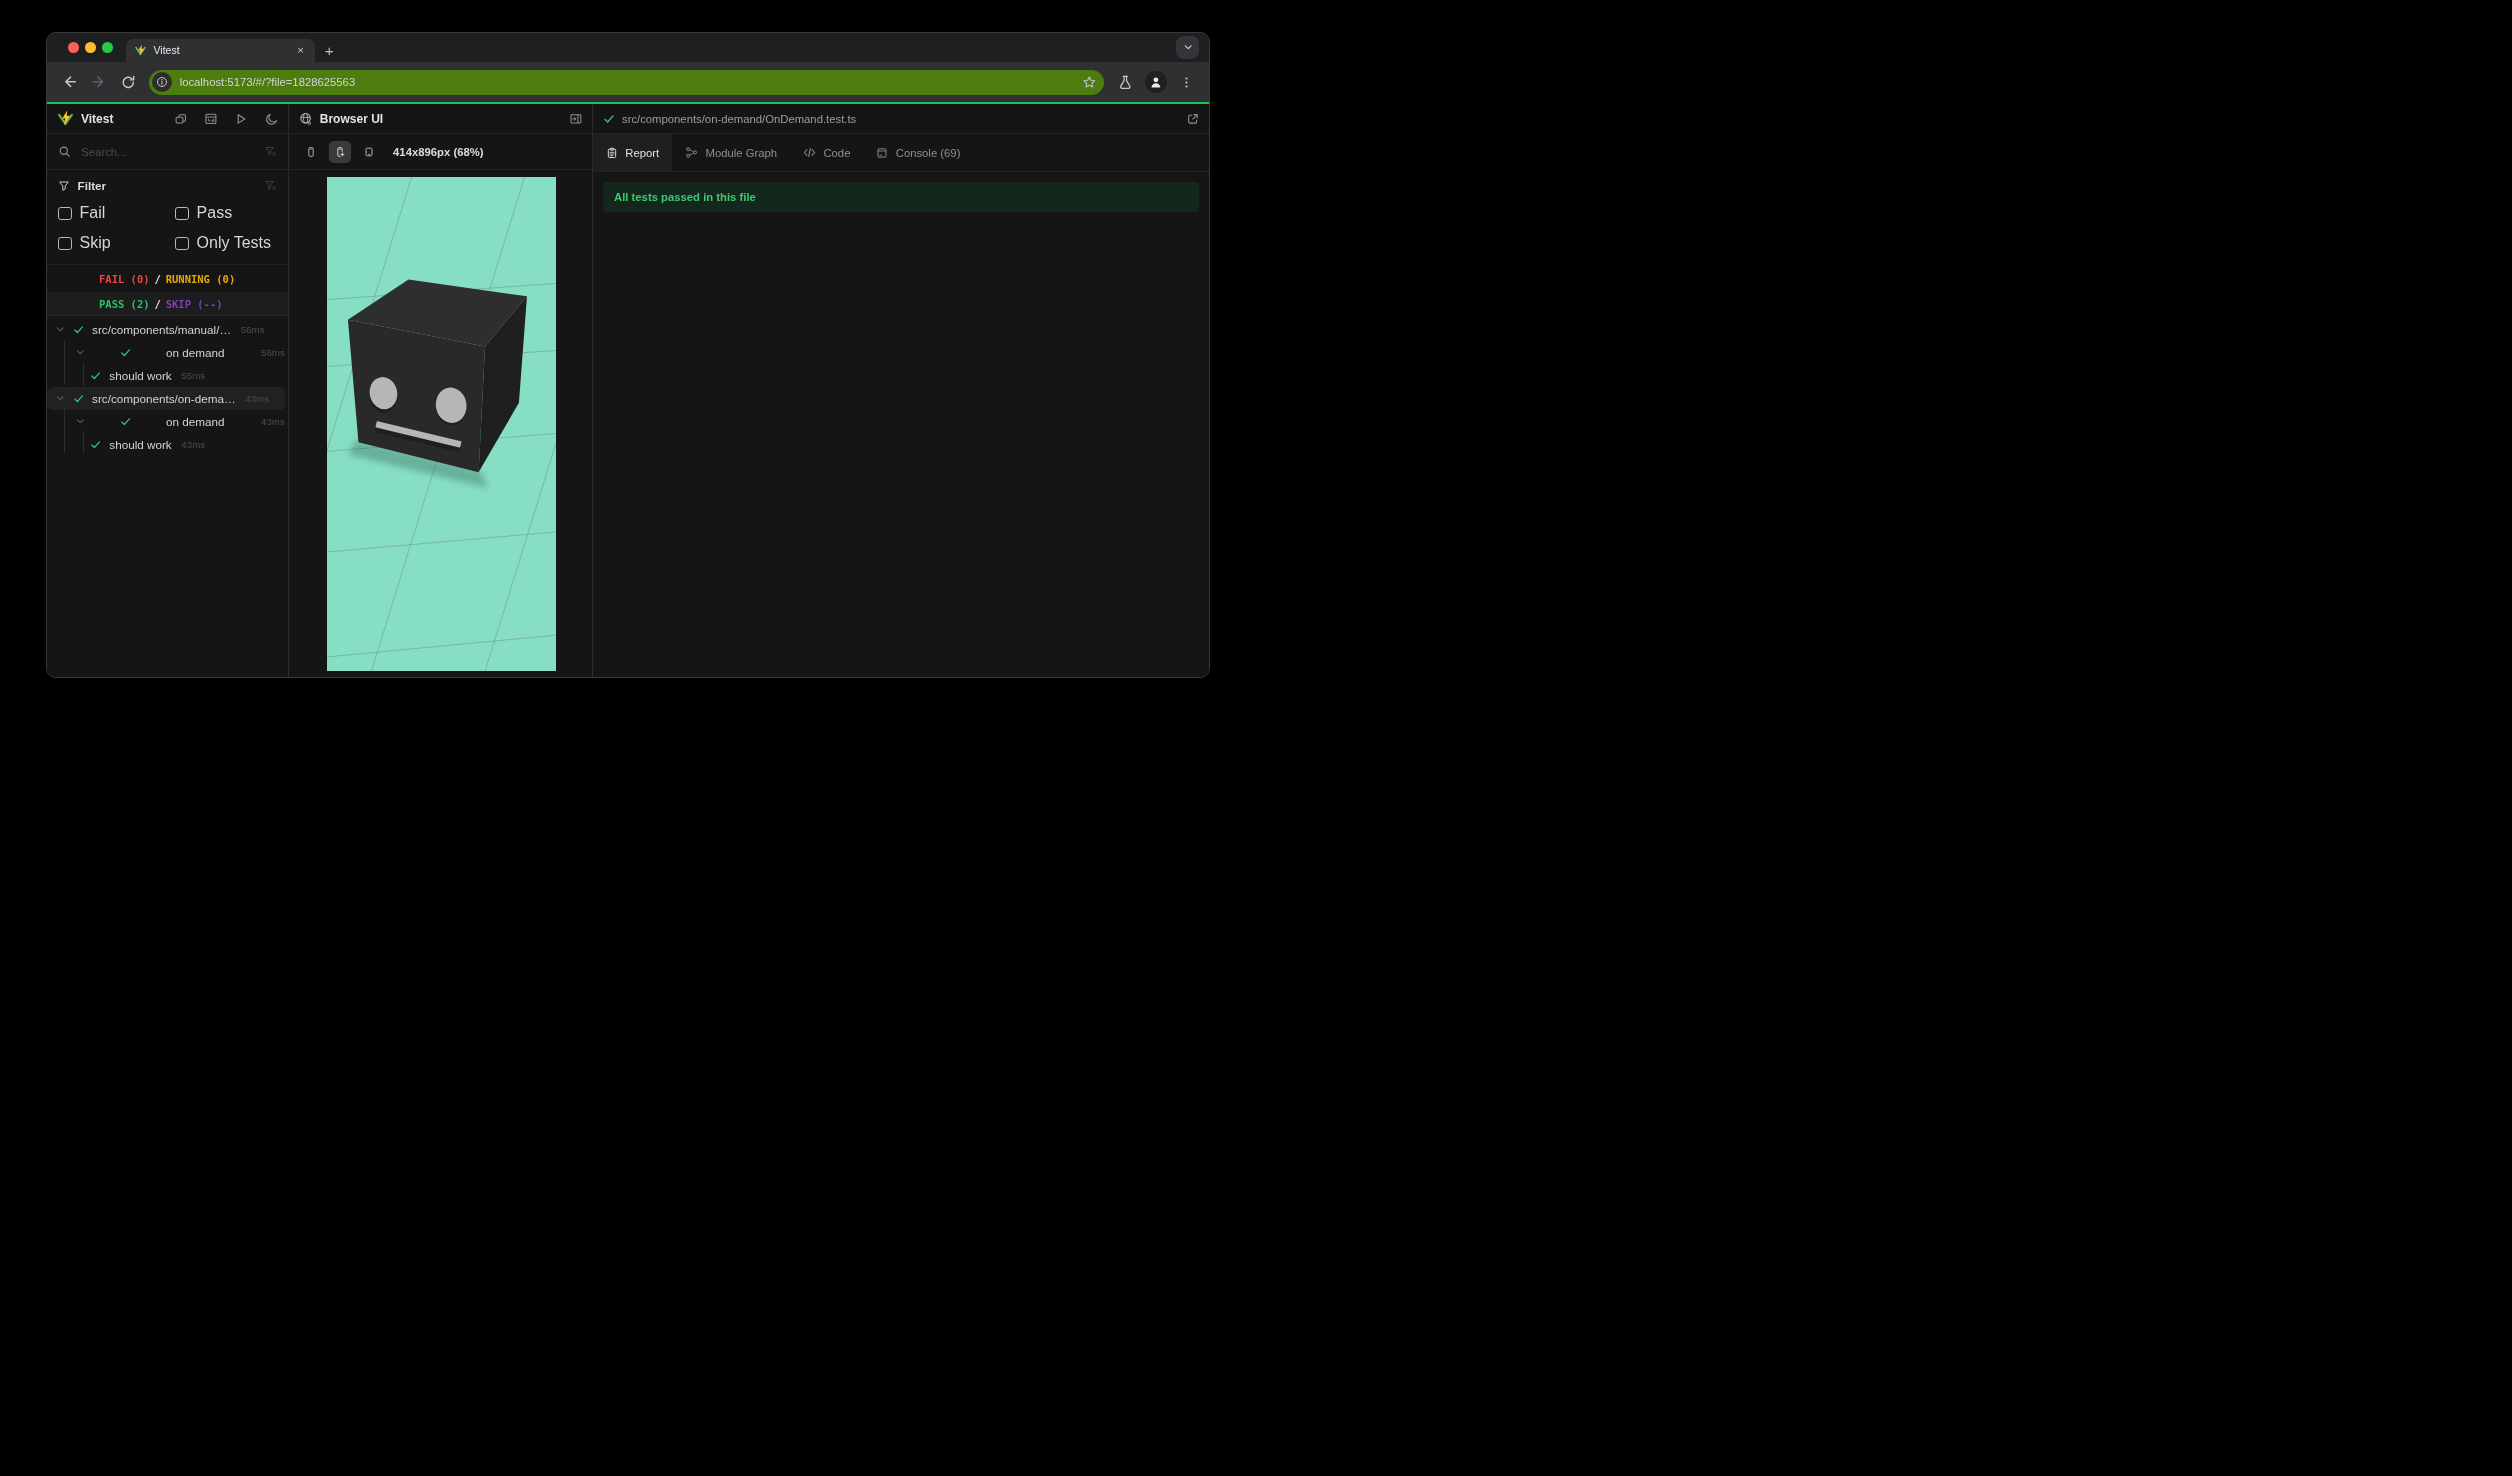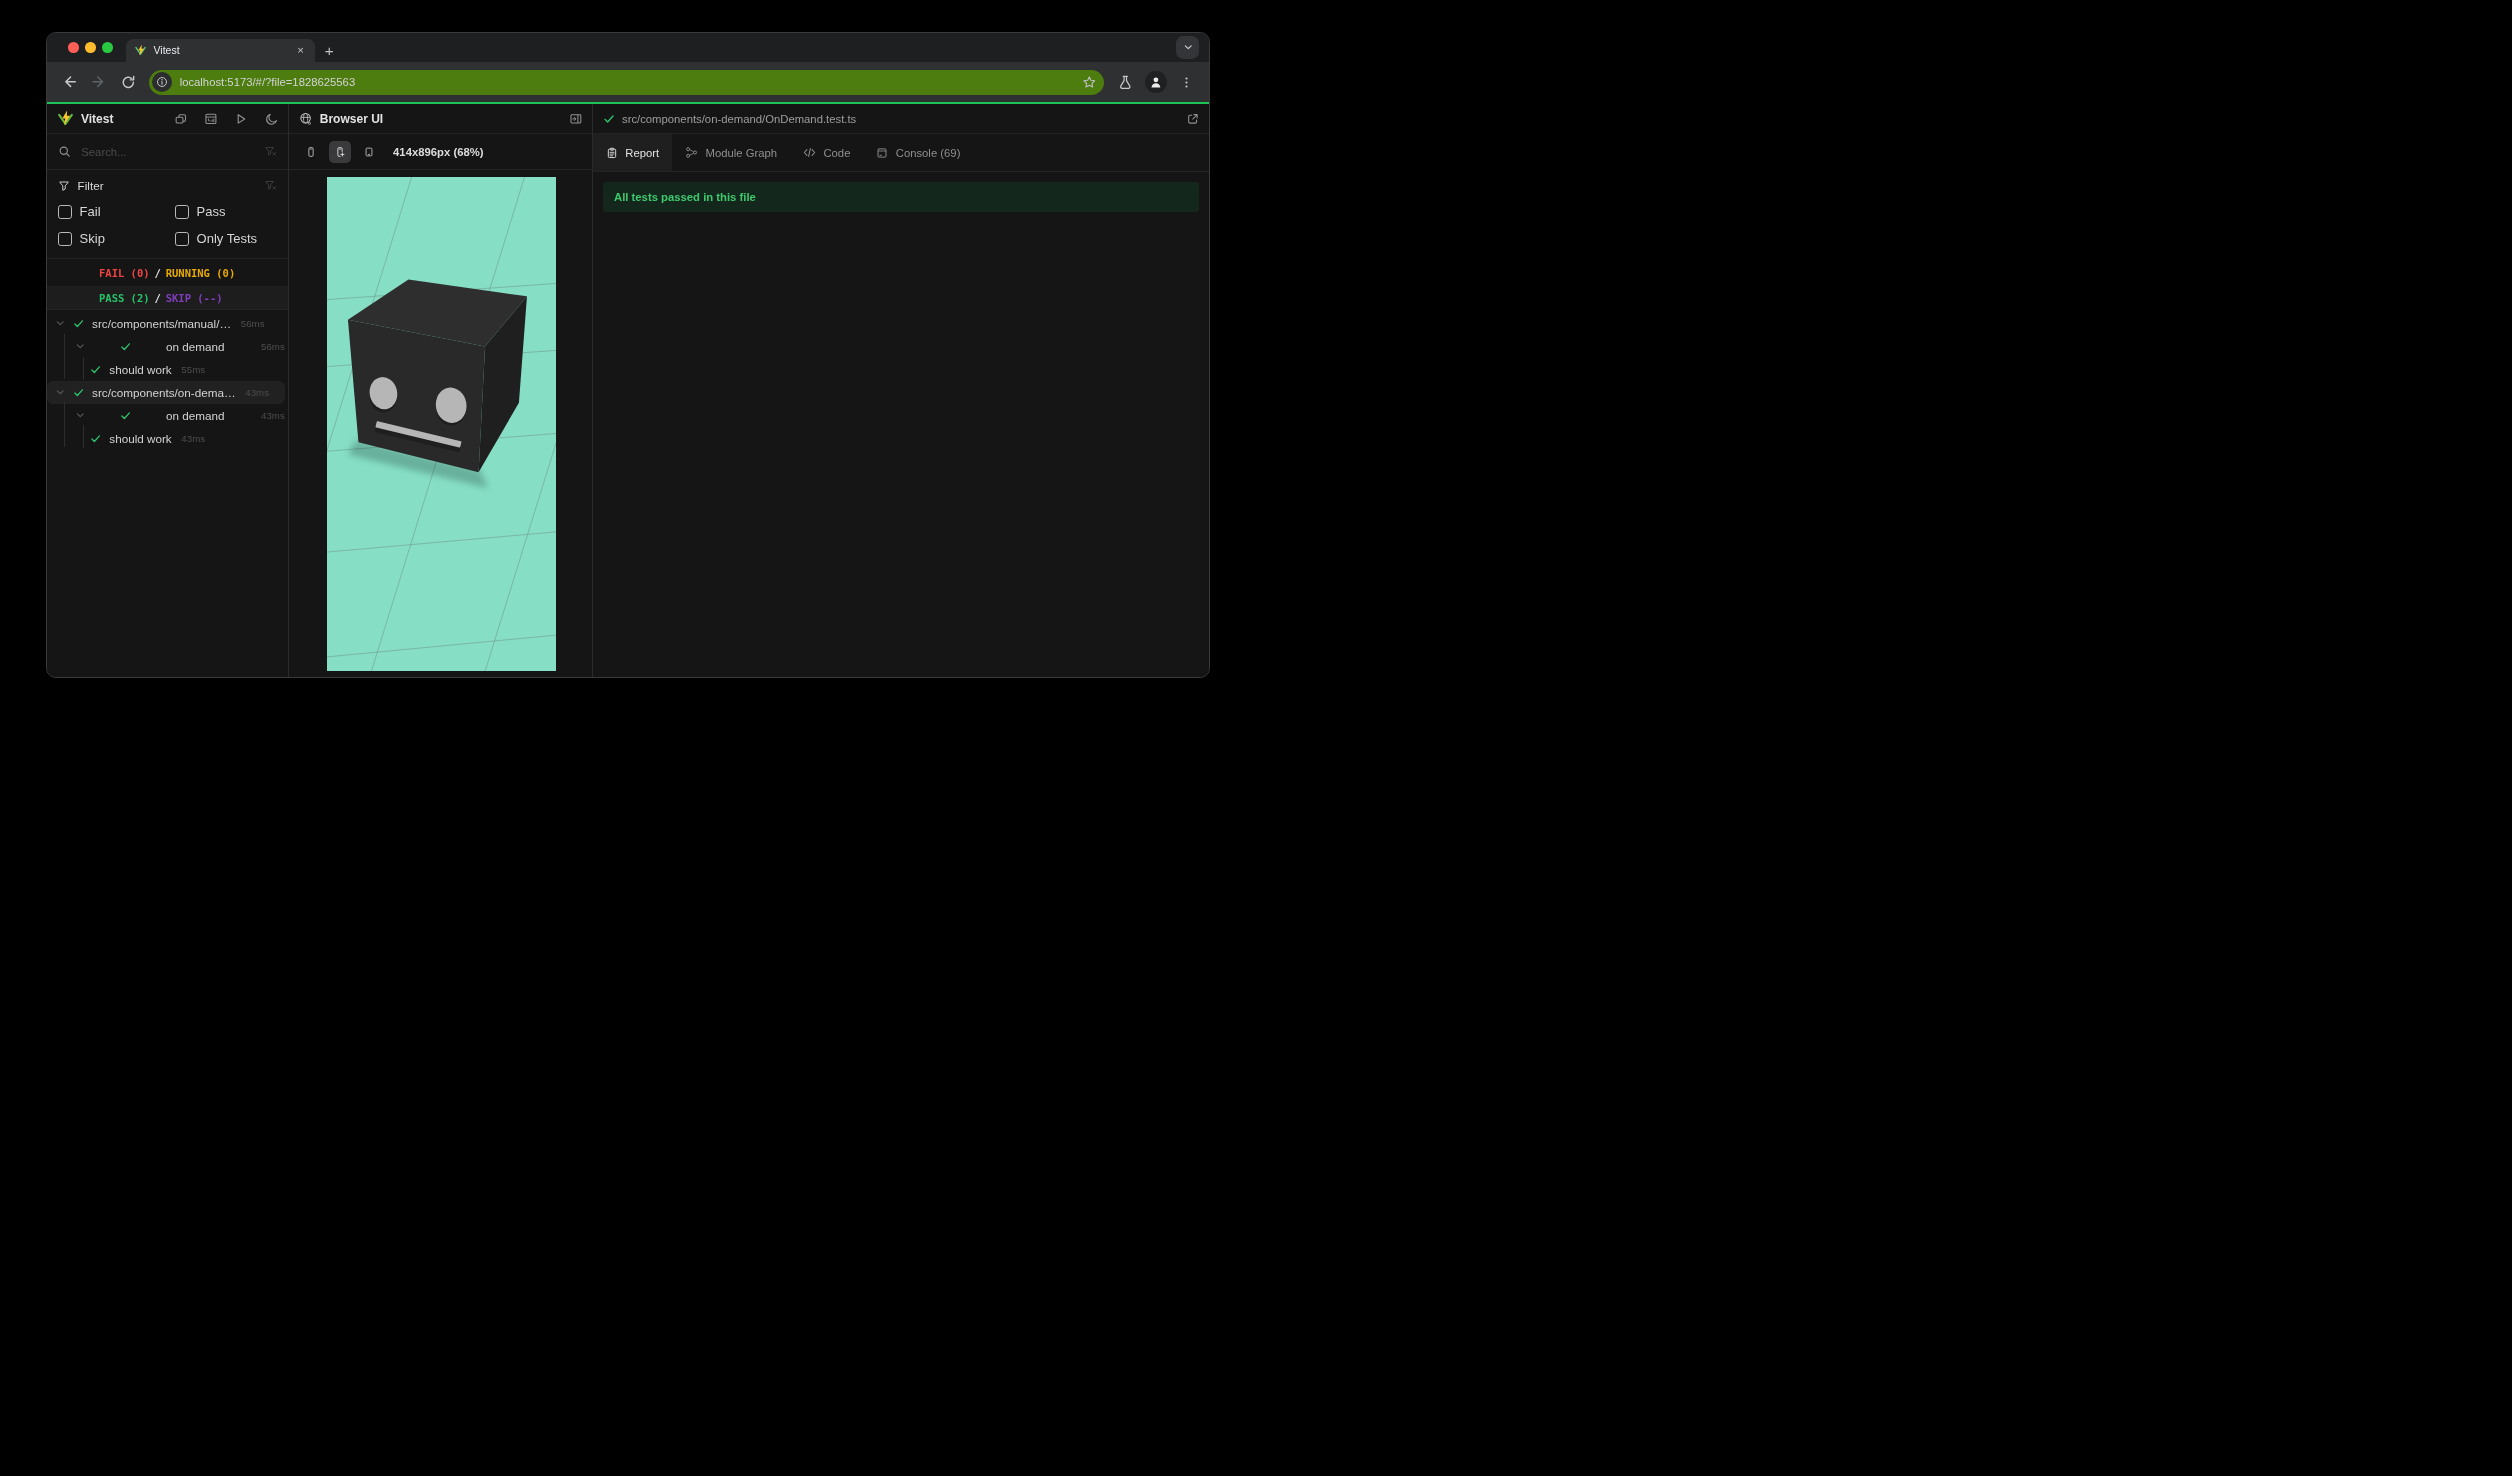--- a/index.html
+++ b/index.html
@@ -42,25 +42,25 @@
   .hdr-title{font-size:12px;font-weight:600;color:#e2e2e2;}
   .hdr-spacer{flex:1;}
   .ghost-ic{color:#909090;display:flex;align-items:center;}
   .very-dim{color:#3f3f3f;}
   
   .search-row{height:36px;border-bottom:0.8px solid #242424;display:flex;align-items:center;padding:0 11.3px;gap:8px;flex:0 0 auto;box-sizing:border-box;}
   .search-input{flex:1;background:transparent;border:none;outline:none;color:#bdbdbd;font-size:11.3px;font-family:inherit;min-width:0;}
   .search-input::placeholder{color:#4b4b4b;}
   .filter-block{border-bottom:0.8px solid #242424;padding:9px 11.3px 12px;flex:0 0 auto;}
   .filter-title-row{display:flex;align-items:center;gap:7.3px;color:#c9c9c9;}
-  .filter-title{font-size:11.7px;font-weight:400;color:#dadada;}
+  .filter-title{font-size:11.7px;font-weight:700;color:#dadada;}
   .filter-grid{display:grid;grid-template-columns:117px auto;row-gap:12px;margin-top:12px;}
   .chk{display:flex;align-items:center;gap:8px;}
   .box{width:11.3px;height:11.3px;border:1.2px solid #b9b9b9;border-radius:2.8px;flex:0 0 auto;}
-  .chk-label{font-size:13px;color:#d6d6d6;}
+  .chk-label{font-size:16px;color:#d6d6d6;}
   .sum-row{display:flex;align-items:center;padding-left:52px;gap:4.9px;
            font-family:"DejaVu Sans Mono",monospace;font-size:10.5px;font-weight:bold;flex:0 0 auto;box-sizing:border-box;}
   .sum-row.r1{height:27.5px;border-bottom:0.8px solid #202020;}
   .sum-row.r2{height:23.5px;background:#1d1d1d;border-bottom:0.8px solid #242424;}
   .c-fail{color:#ef4444}.c-run{color:#e6aa00}.c-pass{color:#28c369}.c-skip{color:#803ebe}.c-slash{color:#e0e0e0}
   #test-tree{position:relative;flex:1;overflow:hidden;padding-top:1.6px;}
   .tree-row{height:23px;display:flex;align-items:center;box-sizing:border-box;position:relative;margin-right:3.2px;}
   .tree-row.kind-file{padding-left:8px;}
   .tree-row.kind-suite{padding-left:28px;justify-content:space-between;}
   .tree-row.kind-test{padding-left:43px;}

